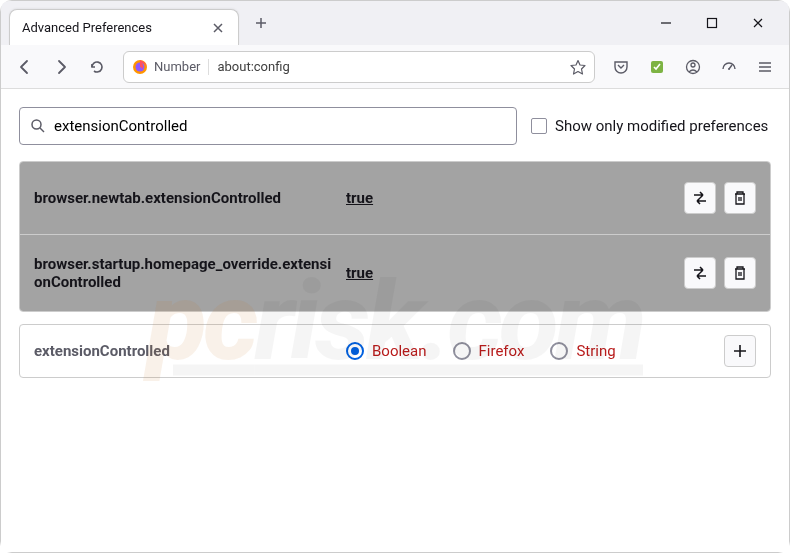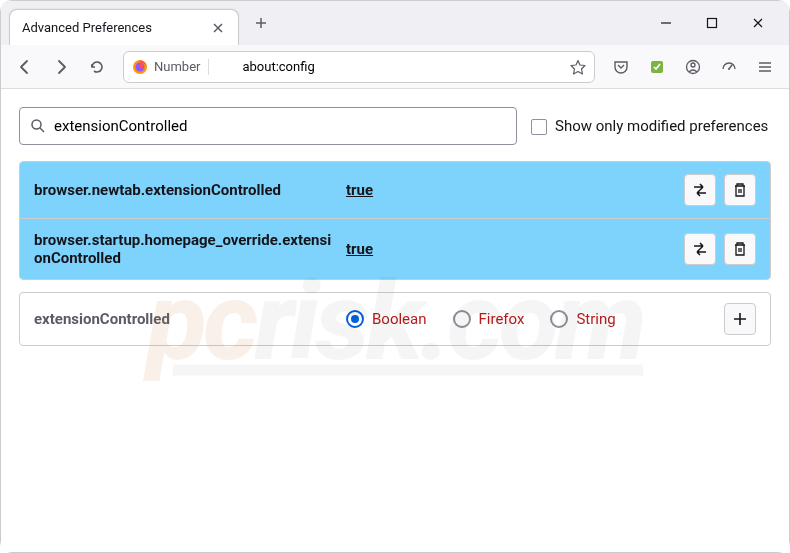--- a/index.html
+++ b/index.html
@@ -14,36 +14,36 @@
     .tab-close { width: 16px; height: 16px; display: flex; align-items: center; justify-content: center; cursor: pointer; border-radius: 3px; }
     .newtab { width: 28px; height: 28px; display: flex; align-items: center; justify-content: center; cursor: pointer; border-radius: 4px; color: #5b5b66; }
     .window-controls { display: flex; align-items: center; padding-right: 8px; }
     .win-btn { width: 46px; height: 44px; display: flex; align-items: center; justify-content: center; cursor: pointer; }
     
     .toolbar { height: 44px; display: flex; align-items: center; padding: 0 8px; gap: 4px; background: #f9f9fb; border-bottom: 1px solid #ddd; }
     .nav-btn { width: 32px; height: 32px; display: flex; align-items: center; justify-content: center; border-radius: 4px; cursor: pointer; color: #5b5b66; }
     .urlbar { flex: 1; height: 32px; background: #fff; border: 1px solid #ccc; border-radius: 6px; display: flex; align-items: center; padding: 0 8px; gap: 8px; margin: 0 6px; }
     .urlbar-firefox { display: flex; align-items: center; gap: 6px; font-size: 13px; color: #5b5b66; padding-right: 8px; border-right: 1px solid #ddd; }
     .firefox-logo { width: 16px; height: 16px; }
-    .urlbar-text { font-size: 13px; color: #000000; flex: 1; margin-left: 25px; }
+    .urlbar-text { font-size: 13px; color: #404040; flex: 1; }
     .urlbar-star { width: 16px; height: 16px; color: #5b5b66; }
     .toolbar-icon { width: 32px; height: 32px; display: flex; align-items: center; justify-content: center; border-radius: 4px; cursor: pointer; color: #5b5b66; }
     
     .content { flex: 1; padding: 18px 18px; background: #fff; overflow: auto; }
     
     .search-row { display: flex; align-items: center; gap: 14px; margin-bottom: 16px; }
     .search-box { flex: 1; height: 38px; border: 1px solid #8f8f9d; border-radius: 4px; display: flex; align-items: center; padding: 0 10px; gap: 8px; max-width: 498px; }
     .search-icon-wrap { width: 16px; height: 16px; color: #5b5b66; }
     .search-input { border: none; outline: none; font-size: 15px; flex: 1; background: transparent; }
-    .modified-check { display: flex; align-items: flex-end; gap: 8px; }
+    .modified-check { display: flex; align-items: center; gap: 8px; }
     .checkbox { width: 16px; height: 16px; border: 1px solid #8f8f9d; border-radius: 2px; background: #fff; }
     .modified-label { font-size: 15px; color: #15141a; }
     
     .pref-table { border: 1px solid #ccc; border-radius: 4px; overflow: hidden; margin-bottom: 12px; }
-    .pref-row { display: flex; align-items: center; padding: 12px 14px; gap: 12px; border-bottom: 1px solid #ccc; background: #7dd3fc; }
+    .pref-row { display: flex; align-items: center; padding: 20px 14px; gap: 12px; border-bottom: 1px solid #ccc; background: #a3a3a3; }
     .pref-row:last-child { border-bottom: none; justify-content: flex-end; }
     .pref-name { font-size: 15px; font-weight: 700; color: #15141a; width: 300px; word-break: break-word; }
     .pref-value { font-size: 15px; font-weight: 700; color: #15141a; flex: 1; text-decoration: underline; }
     .pref-actions { display: flex; gap: 8px; }
     .action-btn { width: 32px; height: 32px; border: 1px solid #ccc; border-radius: 4px; background: #f9f9fb; display: flex; align-items: center; justify-content: center; cursor: pointer; }
     
     .add-row-wrap { border: 1px solid #ccc; border-radius: 4px; }
     .add-row { display: flex; align-items: center; padding: 10px 14px; gap: 12px; }
     .add-name { font-size: 15px; font-weight: 700; color: #5b5b66; width: 300px; }
     .type-options { display: flex; gap: 26px; flex: 1; align-items: center; }

